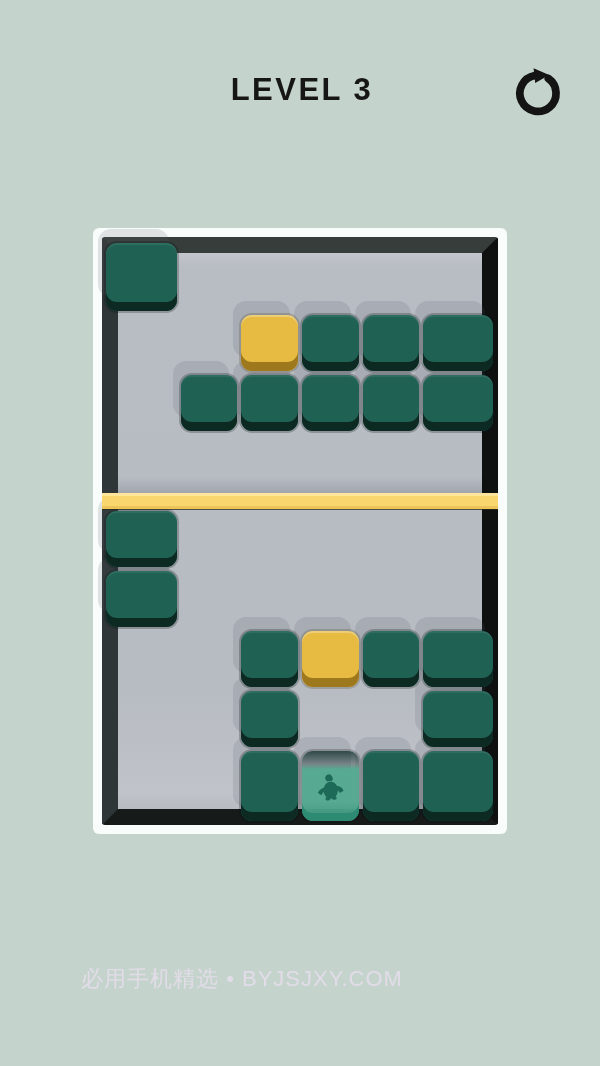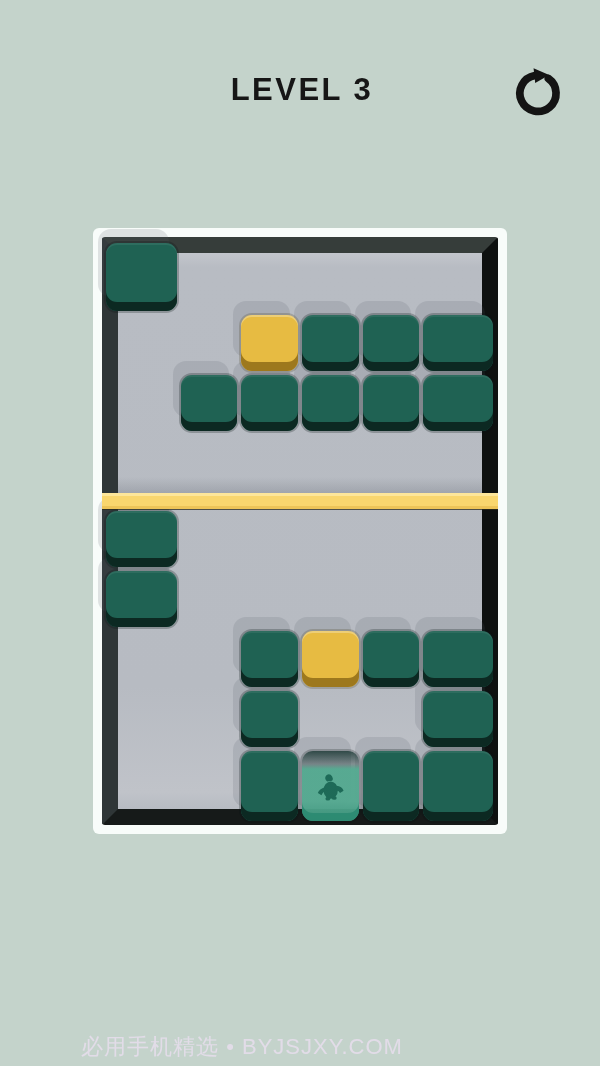--- a/index.html
+++ b/index.html
@@ -62,21 +62,21 @@
     background:linear-gradient(180deg,
       rgba(18,48,44,0.80) 0px,rgba(18,48,44,0.35) 13px,
       rgba(84,169,144,0.96) 18px,rgba(84,169,144,0.96) 72%,
       rgba(62,150,126,0.96) 100%);
     box-shadow:inset 0 -8px 0 rgba(43,138,113,0.9),
                0 0 0 2px rgba(8,20,18,0.22);
     display:flex;align-items:center;justify-content:center;
   }
   .blk.goal svg{margin-top:4px;opacity:0.85;}
   .watermark{
-    position:absolute;left:0;top:1032px;width:484px;text-align:center;
+    position:absolute;left:0;top:964px;width:484px;text-align:center;
     font-size:22px;letter-spacing:1px;color:var(--watermark-text,#eadff0);
     opacity:0.8;
   }
 </style>
 </head>
 <body>
 
 <div class="screen">
 
   <div class="title">LEVEL 3</div>

